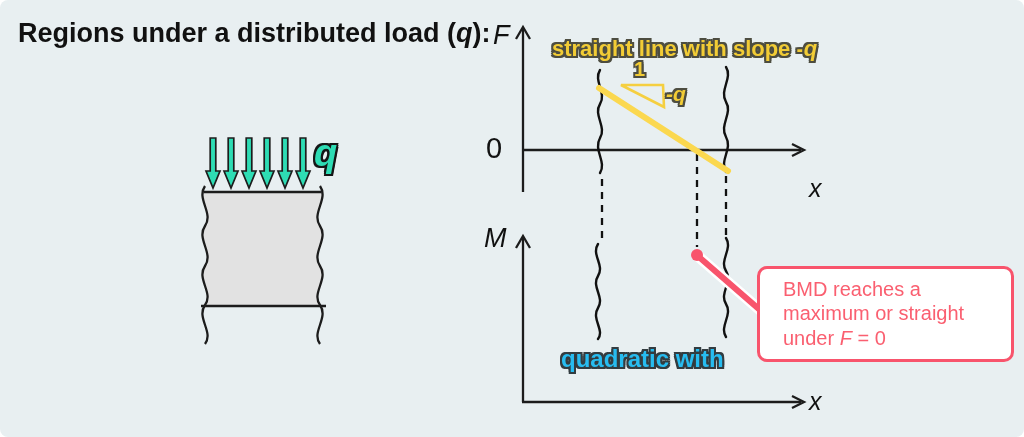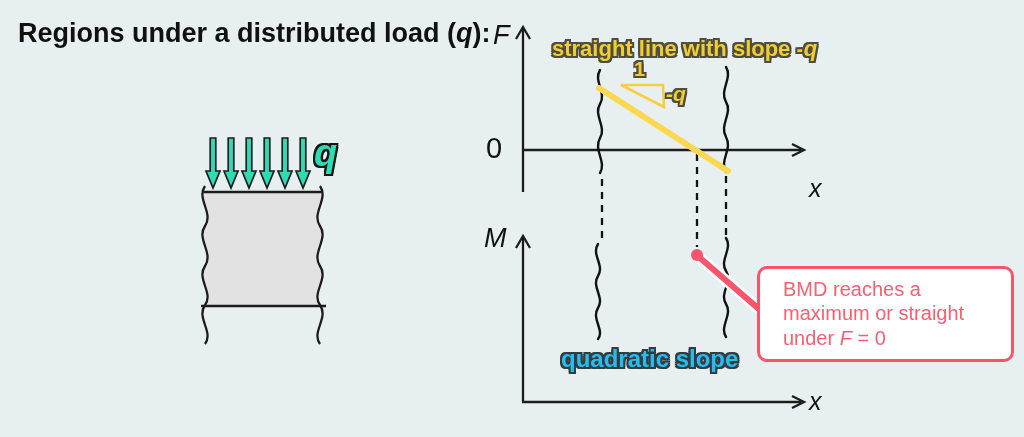--- a/index.html
+++ b/index.html
@@ -3,20 +3,21 @@
 <meta charset="utf-8">
 <style>
   html,body{margin:0;padding:0;}
   .canvas{
     position:relative;
     width:1024px;height:437px;
     background:#e8eff1;
     overflow:hidden;
     font-family:"Liberation Sans", sans-serif;
     color:#1c1c1c;
+    border-radius:8px;
   }
   .abs{position:absolute;}
   .title{
     left:18px;top:18px;
     font-size:27px;font-weight:bold;color:#111;
     letter-spacing:0px;white-space:nowrap;
   }
   .title .var{font-style:italic;}
   .axis-label{font-size:27px;font-style:italic;color:#111;}
   .origin-label{font-size:29px;color:#111;font-style:normal;}
@@ -137,21 +138,21 @@
   <div class="abs xlab" style="left:809px;top:174px;">x</div>
 
   <div class="abs o-yellow shear-note">
     <span>straight line with slope -</span><span class="var">q</span>
   </div>
   <div class="abs o-yellow tri-run">1</div>
   <div class="abs o-yellow tri-drop">-q</div>
 
   <div class="abs axis-label" style="left:484px;top:223px;">M</div>
   <div class="abs xlab" style="left:809px;top:387px;">x</div>
-  <div class="abs o-cyan moment-note">quadratic slope</div>
+  <div class="abs o-cyan moment-note">quadratic with</div>
 
   <div class="abs callout">
     <div>BMD reaches a</div>
     <div>maximum or straight</div>
     <div><span>under </span><span class="var">F</span><span> = 0</span></div>
   </div>
 
 </div>
 
 </body></html>

